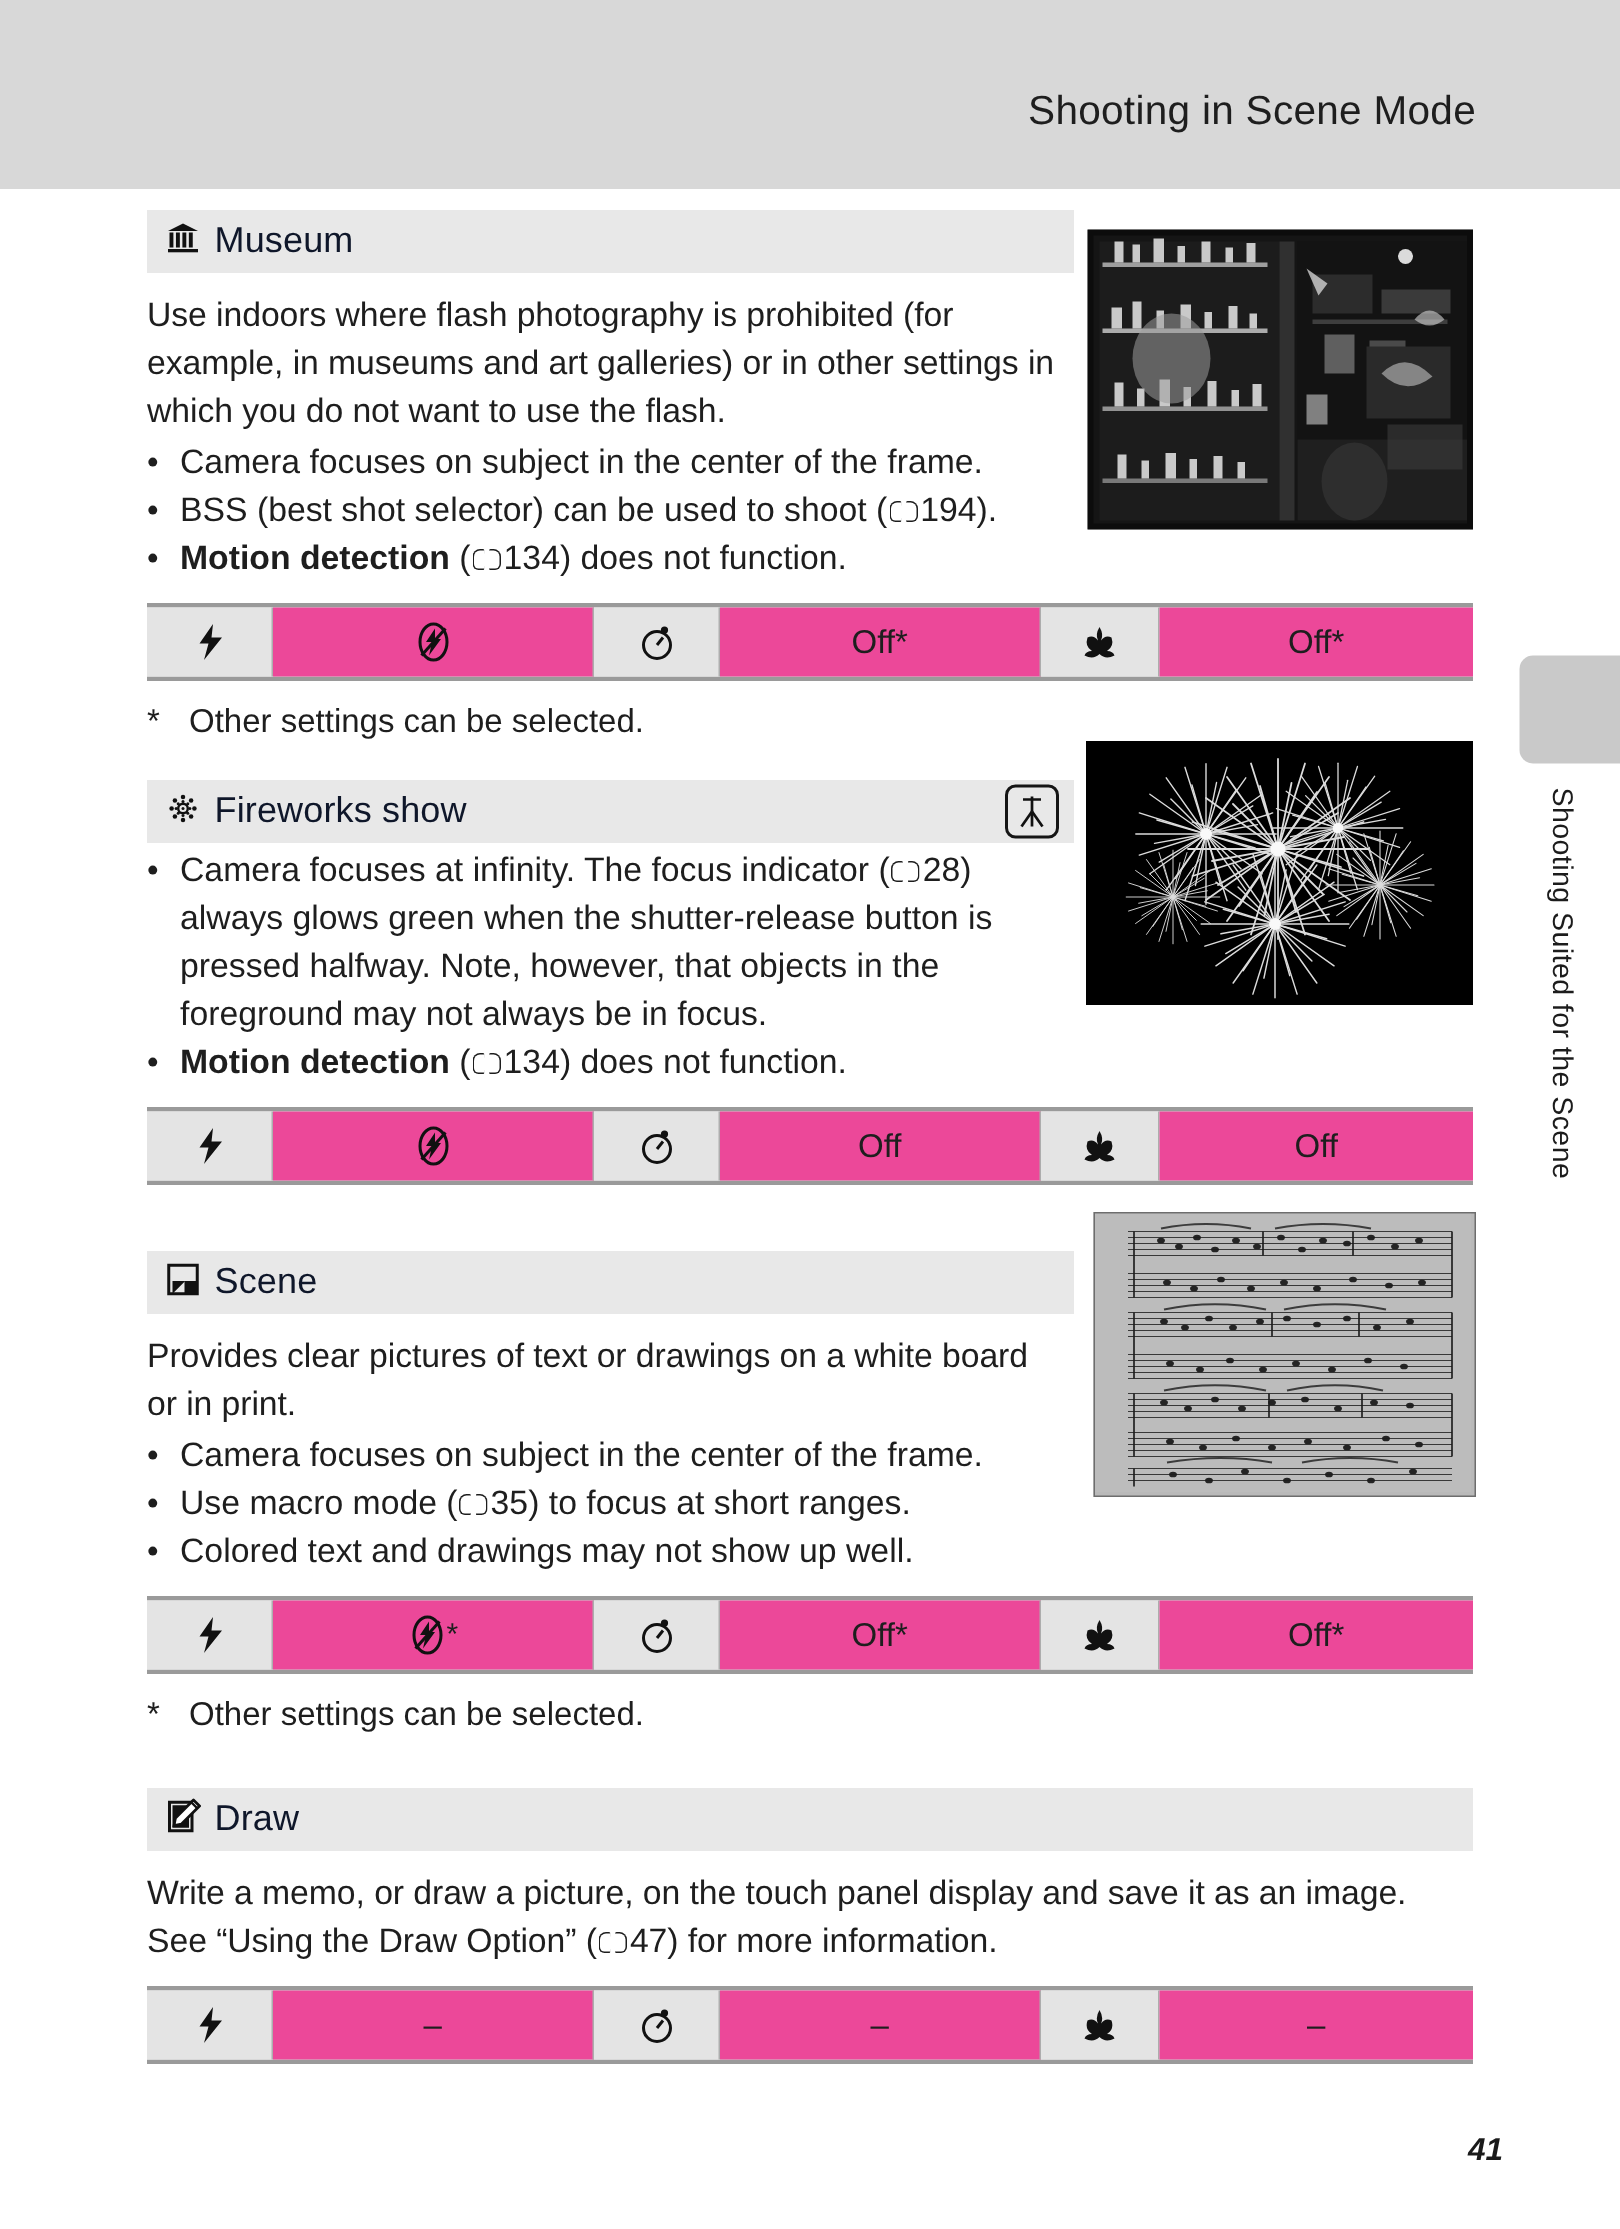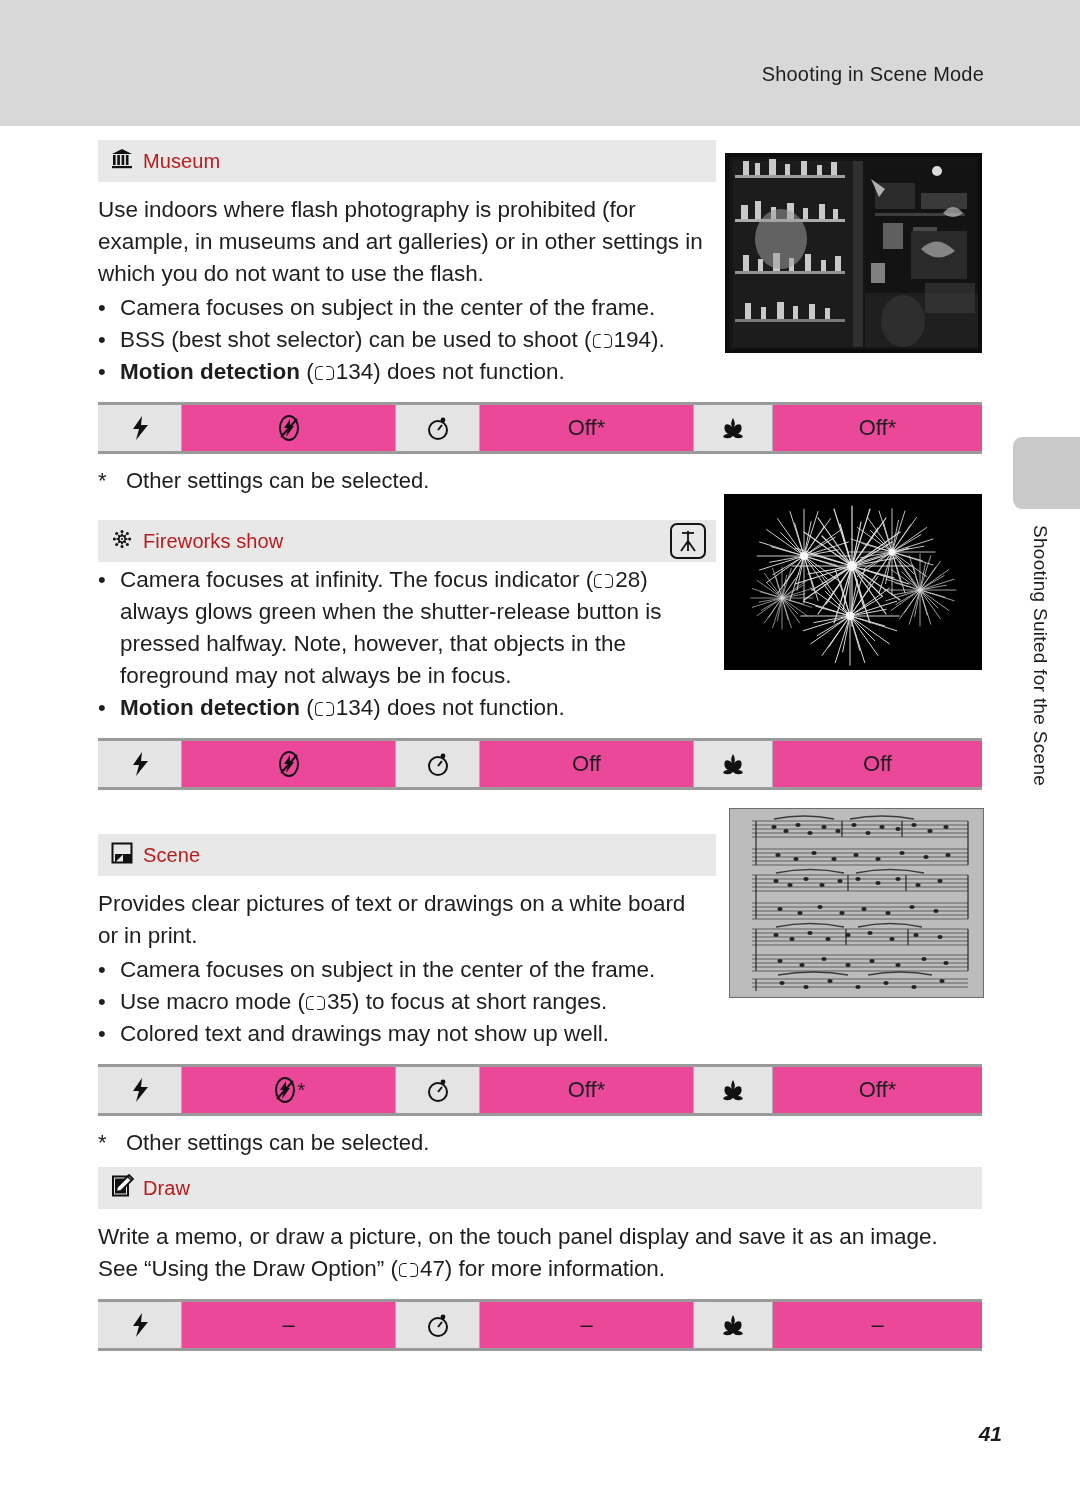--- a/index.html
+++ b/index.html
@@ -21,21 +21,21 @@
     position: absolute;
     left: 0; top: 0;
     width: 1080px;
     height: 126px;
     background: #d8d8d8;
   }
   .header-title {
     position: absolute;
     right: 96px;
     top: 74px;
-    font-size: 20px;
+    font-size: 27px;
     color: #1e1e1e;
     letter-spacing: .2px;
     white-space: nowrap;
     transform: translateY(-50%);
   }
 
   
   .side-tab-block {
     position: absolute;
     left: 1013px;
@@ -77,22 +77,22 @@
     background: #e8e8e8;
     height: 42px;
     display: flex;
     align-items: center;
     padding: 0 10px 0 12px;
     box-sizing: border-box;
   }
   .sec-head.full { width: 884px; }
   .sec-head.short { width: 618px; }
   .sec-head-title {
-    font-size: 20px;
-    color: #b91c1c;
+    font-size: 24px;
+    color: #0f172a;
     margin-left: 9px;
     letter-spacing: .1px;
   }
   .sec-head-spacer { flex: 1; }
 
   
   .body-text {
     font-size: 22.5px;
     line-height: 32px;
     color: #1e1e1e;
@@ -694,21 +694,21 @@
         </svg>
     </div>
     <div class="cell val-cell c6">Off*</div>
   </div>
 
   <div class="footnote">
     <span class="footnote-mark">*</span>
     <span>Other settings can be selected.</span>
   </div>
 
-  <div class="sec-head full" style="margin-top:9px">
+  <div class="sec-head full" style="margin-top:34px">
     <span>
       <svg width="24" height="24" viewBox="0 0 24 24">
         <rect x="3" y="2.5" width="15" height="19" fill="none" stroke="#111" stroke-width="2"></rect>
         <rect x="5" y="4.5" width="11" height="15" fill="#111"></rect>
         <path d="M19 1 l4 4 l-12 12 l-5 1 l1 -5 z" fill="#fff" stroke="#111" stroke-width="1.8"></path>
         <line x1="17.5" y1="2.5" x2="21.5" y2="6.5" stroke="#111" stroke-width="1.6"></line>
       </svg>
     </span>
     <span class="sec-head-title">Draw</span>
   </div>

